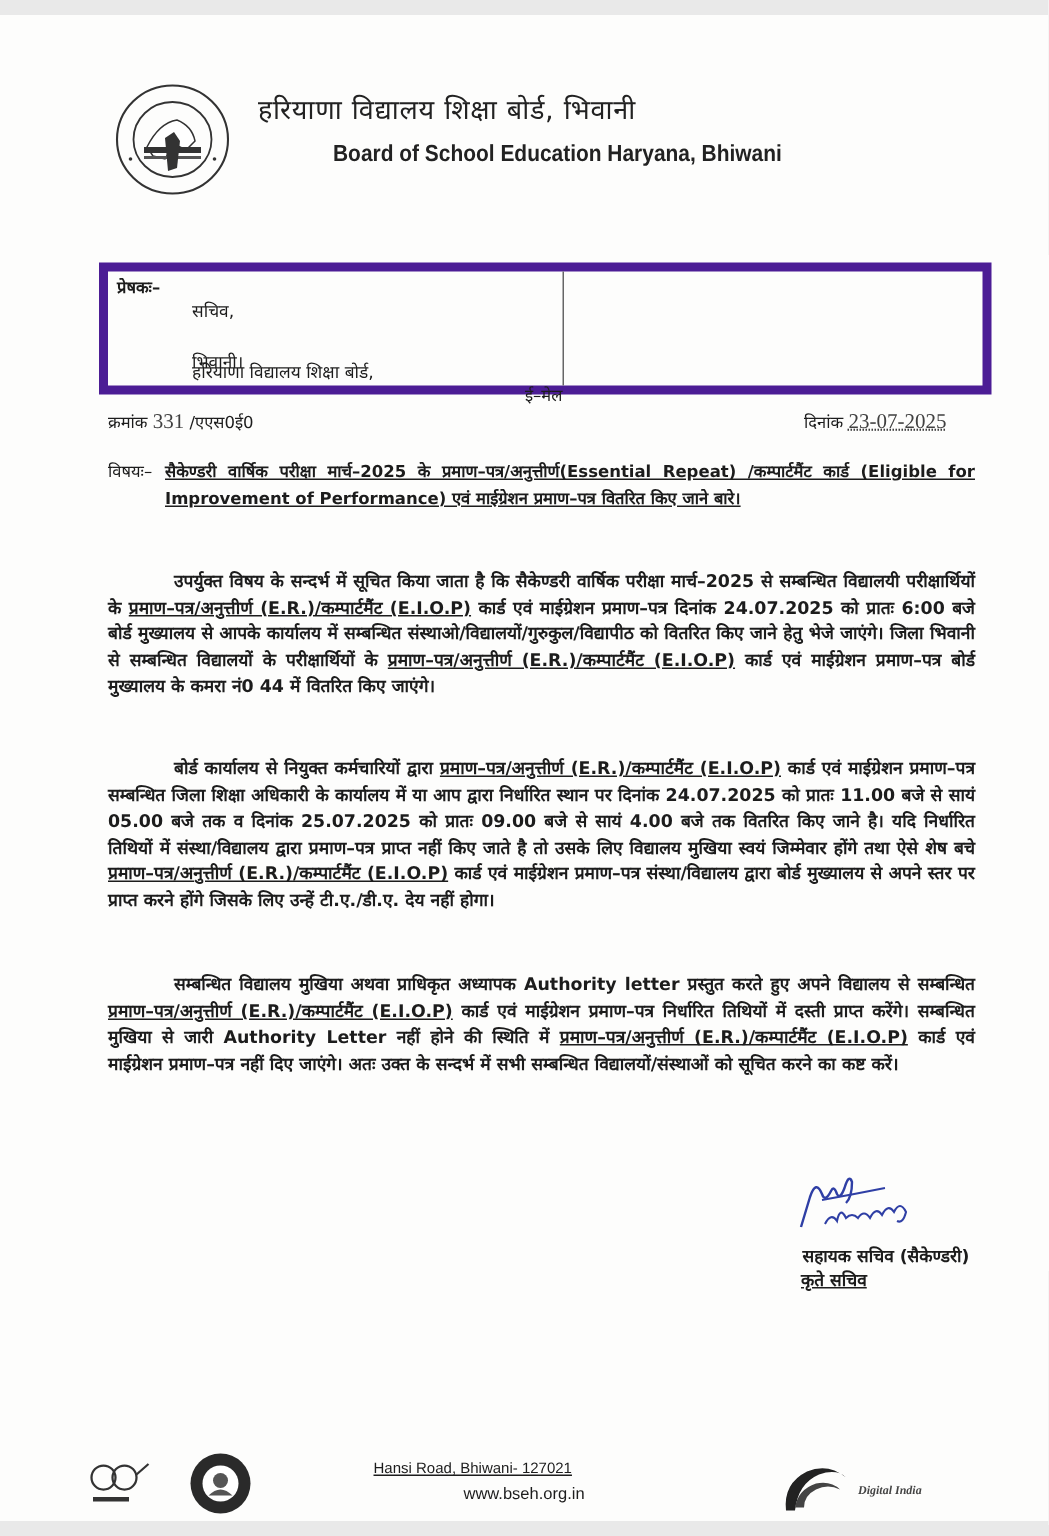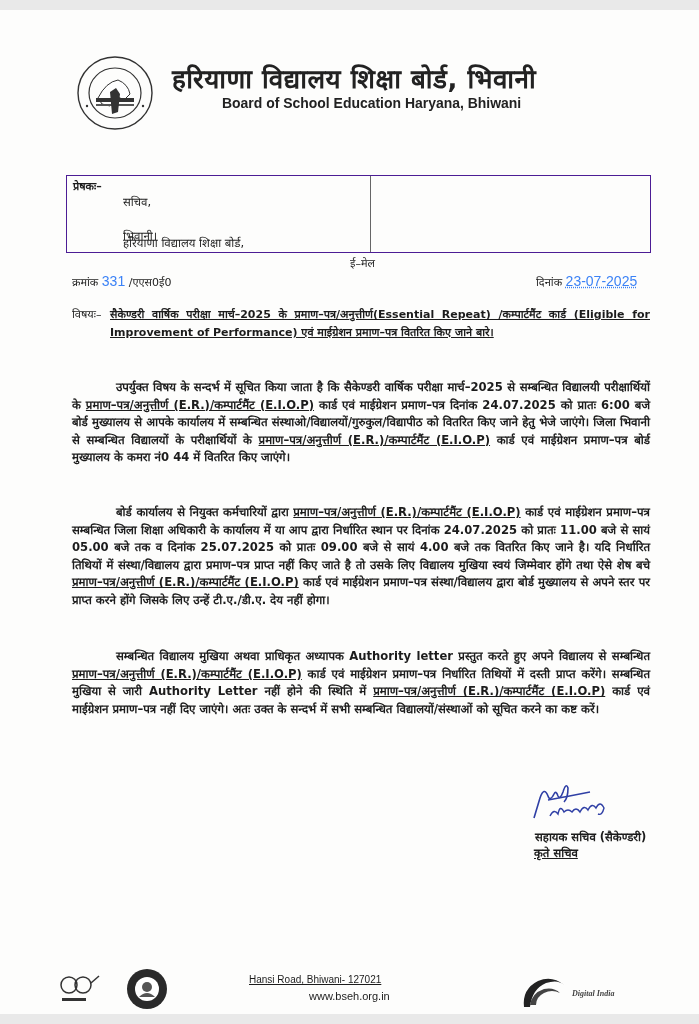--- a/index.html
+++ b/index.html
@@ -9,45 +9,45 @@
       position: relative; overflow: hidden;
     }
     .page {
       position: absolute; left: 0; top: 10px; width: 699px; height: 1004px;
       background: #fdfdfc;
     }
     .abs { position: absolute; }
     
     .logo { left: 76px; top: 44px; width: 78px; height: 78px; }
     .hindi-title {
-      left: 172px; top: 50px; font-size: 26px; font-weight: bold; color: #222;
+      left: 172px; top: 50px; font-size: 18px; font-weight: normal; color: #222;
       letter-spacing: 0.5px; white-space: nowrap;
     }
     .eng-title {
       left: 222px; top: 84px; font-family: "Liberation Sans", sans-serif;
       font-size: 15.5px; font-weight: bold; color: #222; transform: scaleX(0.9);
       transform-origin: left; white-space: nowrap;
     }
     .estd {
       left: 242px; top: 104px; font-family: "Liberation Sans", sans-serif;
       font-size: 10px; color: #333; white-space: nowrap;
     }
     
     .addr-box {
       left: 66px; top: 165px; width: 583px; height: 76px;
-      border: 1px solid #4c1d95; display: flex;
+      border: 6px solid #4c1d95; display: flex;
     }
     .addr-col { position: relative; height: 100%; }
     .addr-left { width: 303px; border-right: 1px solid #666; }
     .addr-right { flex: 1; }
     .addr-label { position: absolute; left: 6px; top: 2px; font-size: 11px; font-weight: bold; }
     .addr-line { position: absolute; font-size: 11.5px; white-space: nowrap; }
     .email-label { left: 350px; top: 245px; font-size: 11px; }
     .ref { left: 72px; top: 263px; font-size: 11px; white-space: nowrap; }
-    .hand { font-family: Liberation Sans, sans-serif; color: #3b82f6; font-size: 14px; }
+    .hand { font-family: Liberation Serif, serif; color: #404040; font-size: 14px; }
     .date { left: 536px; top: 263px; font-size: 11px; white-space: nowrap; }
     
     .subject {
       left: 72px; top: 296px; width: 578px; font-size: 11px; line-height: 17.5px;
     }
     .subject .label { position: absolute; left: 0; top: 0; }
     .subject .text {
       padding-left: 38px; text-decoration: underline; text-align: justify;
       text-indent: 0; font-weight: bold;
     }

